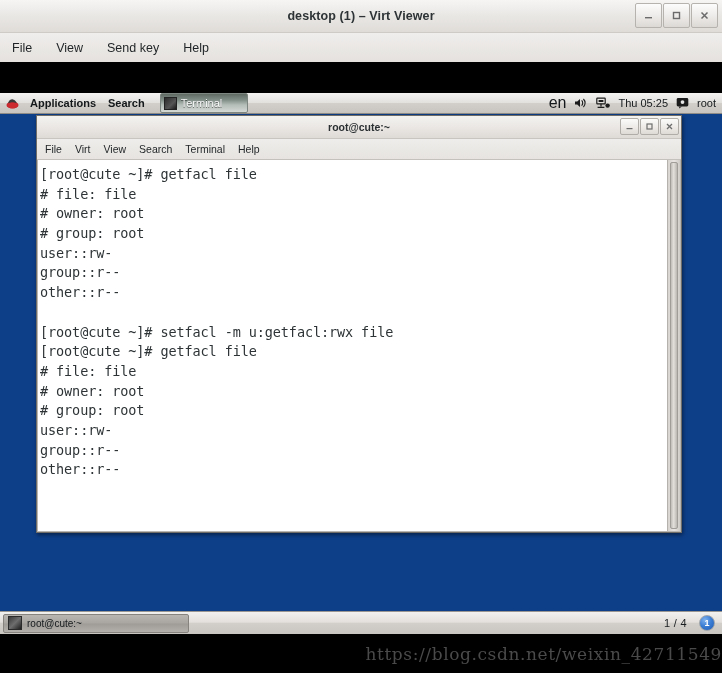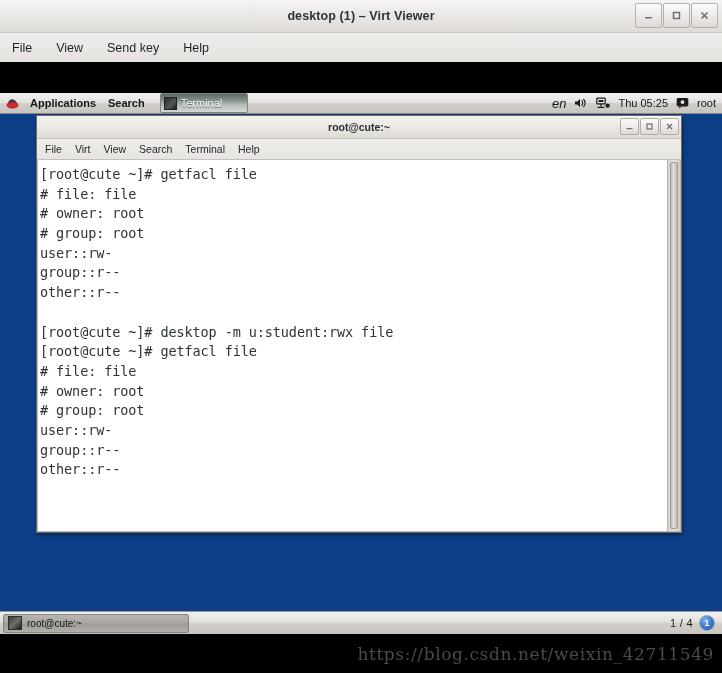--- a/index.html
+++ b/index.html
@@ -120,21 +120,21 @@
   }
   .gp-winbtn-label {
     font-size: 11px;
     color: #f4f4f4;
     text-shadow: 0 1px 0 rgba(0,0,0,.45);
     white-space: nowrap;
     overflow: hidden;
   }
   .gp-spacer { flex: 1 1 auto; }
   .gp-right { display: flex; align-items: center; gap: 8px; padding-right: 6px; }
-  .gp-lang { font-size: 13px; color: #15191b; font-style: italic; }
+  .gp-lang { font-size: 16px; color: #15191b; }
   .gp-clock { font-size: 11px; color: #15191b; white-space: nowrap; }
   .gp-user { font-size: 11px; color: #15191b; text-align: right; }
   .gp-ico { display: flex; align-items: center; }
 
   
   .desktop {
     position: absolute; left: 0; top: 114px;
     width: 722px; height: 497px;
     background: #0d3f89;
   }
@@ -255,41 +255,40 @@
     background: linear-gradient(135deg,#3a3a3a 0%, #6e6e6e 50%, #1f1f1f 100%);
     border: 1px solid #2b2b2b;
     box-sizing: border-box;
     flex: 0 0 auto;
   }
   .tb-winbtn-label {
     font-size: 10px; color: #15191b;
     white-space: nowrap; overflow: hidden;
   }
   .tb-spacer { flex: 1 1 auto; }
-  .tb-right { display: flex; align-items: center; gap: 6px; padding-right: 4px; }
+  .tb-right { display: flex; align-items: center; gap: 12px; padding-right: 4px; }
   .tb-pager {
     font-size: 11px; color: #1a1e20;
     letter-spacing: .3px;
   }
   .tb-badge {
     width: 16px; height: 16px; border-radius: 50%;
     background: radial-gradient(circle at 35% 28%, #7fb2ee 0%, #3d7fd6 45%, #1f5bb0 100%);
     border: 1px solid #9fa5aa;
     color: #fff; font-size: 9px; font-weight: bold;
     display: flex; align-items: center; justify-content: center;
     box-sizing: border-box;
   }
 
   
   .watermark-band {
     position: absolute; left: 0; top: 634px;
     width: 722px; height: 39px;
     background: #000;
     display: flex; align-items: center; justify-content: flex-end;
-    padding-right: 8px;
     box-sizing: border-box;
   }
   .watermark-text {
     font-family: "DejaVu Serif", "Liberation Serif", serif;
     font-size: 17px;
     color: #4a4a4a;
     letter-spacing: .6px;
     white-space: nowrap;
   }
 </style>
@@ -411,21 +410,21 @@
     <div class="term-body">
       <div class="term-screen" id="term-screen">
           <div class="term-line">[root@cute ~]# getfacl file</div>
           <div class="term-line"># file: file</div>
           <div class="term-line"># owner: root</div>
           <div class="term-line"># group: root</div>
           <div class="term-line">user::rw-</div>
           <div class="term-line">group::r--</div>
           <div class="term-line">other::r--</div>
           <div class="term-line">&nbsp;</div>
-          <div class="term-line">[root@cute ~]# desktop -m u:student:rwx file</div>
+          <div class="term-line">[root@cute ~]# setfacl -m u:getfacl:rwx file</div>
           <div class="term-line">[root@cute ~]# getfacl file</div>
           <div class="term-line"># file: file</div>
           <div class="term-line"># owner: root</div>
           <div class="term-line"># group: root</div>
           <div class="term-line">user::rw-</div>
           <div class="term-line">group::r--</div>
           <div class="term-line">other::r--</div>
           <div class="term-line">&nbsp;</div>
         </div>
       <div class="term-scroll">

